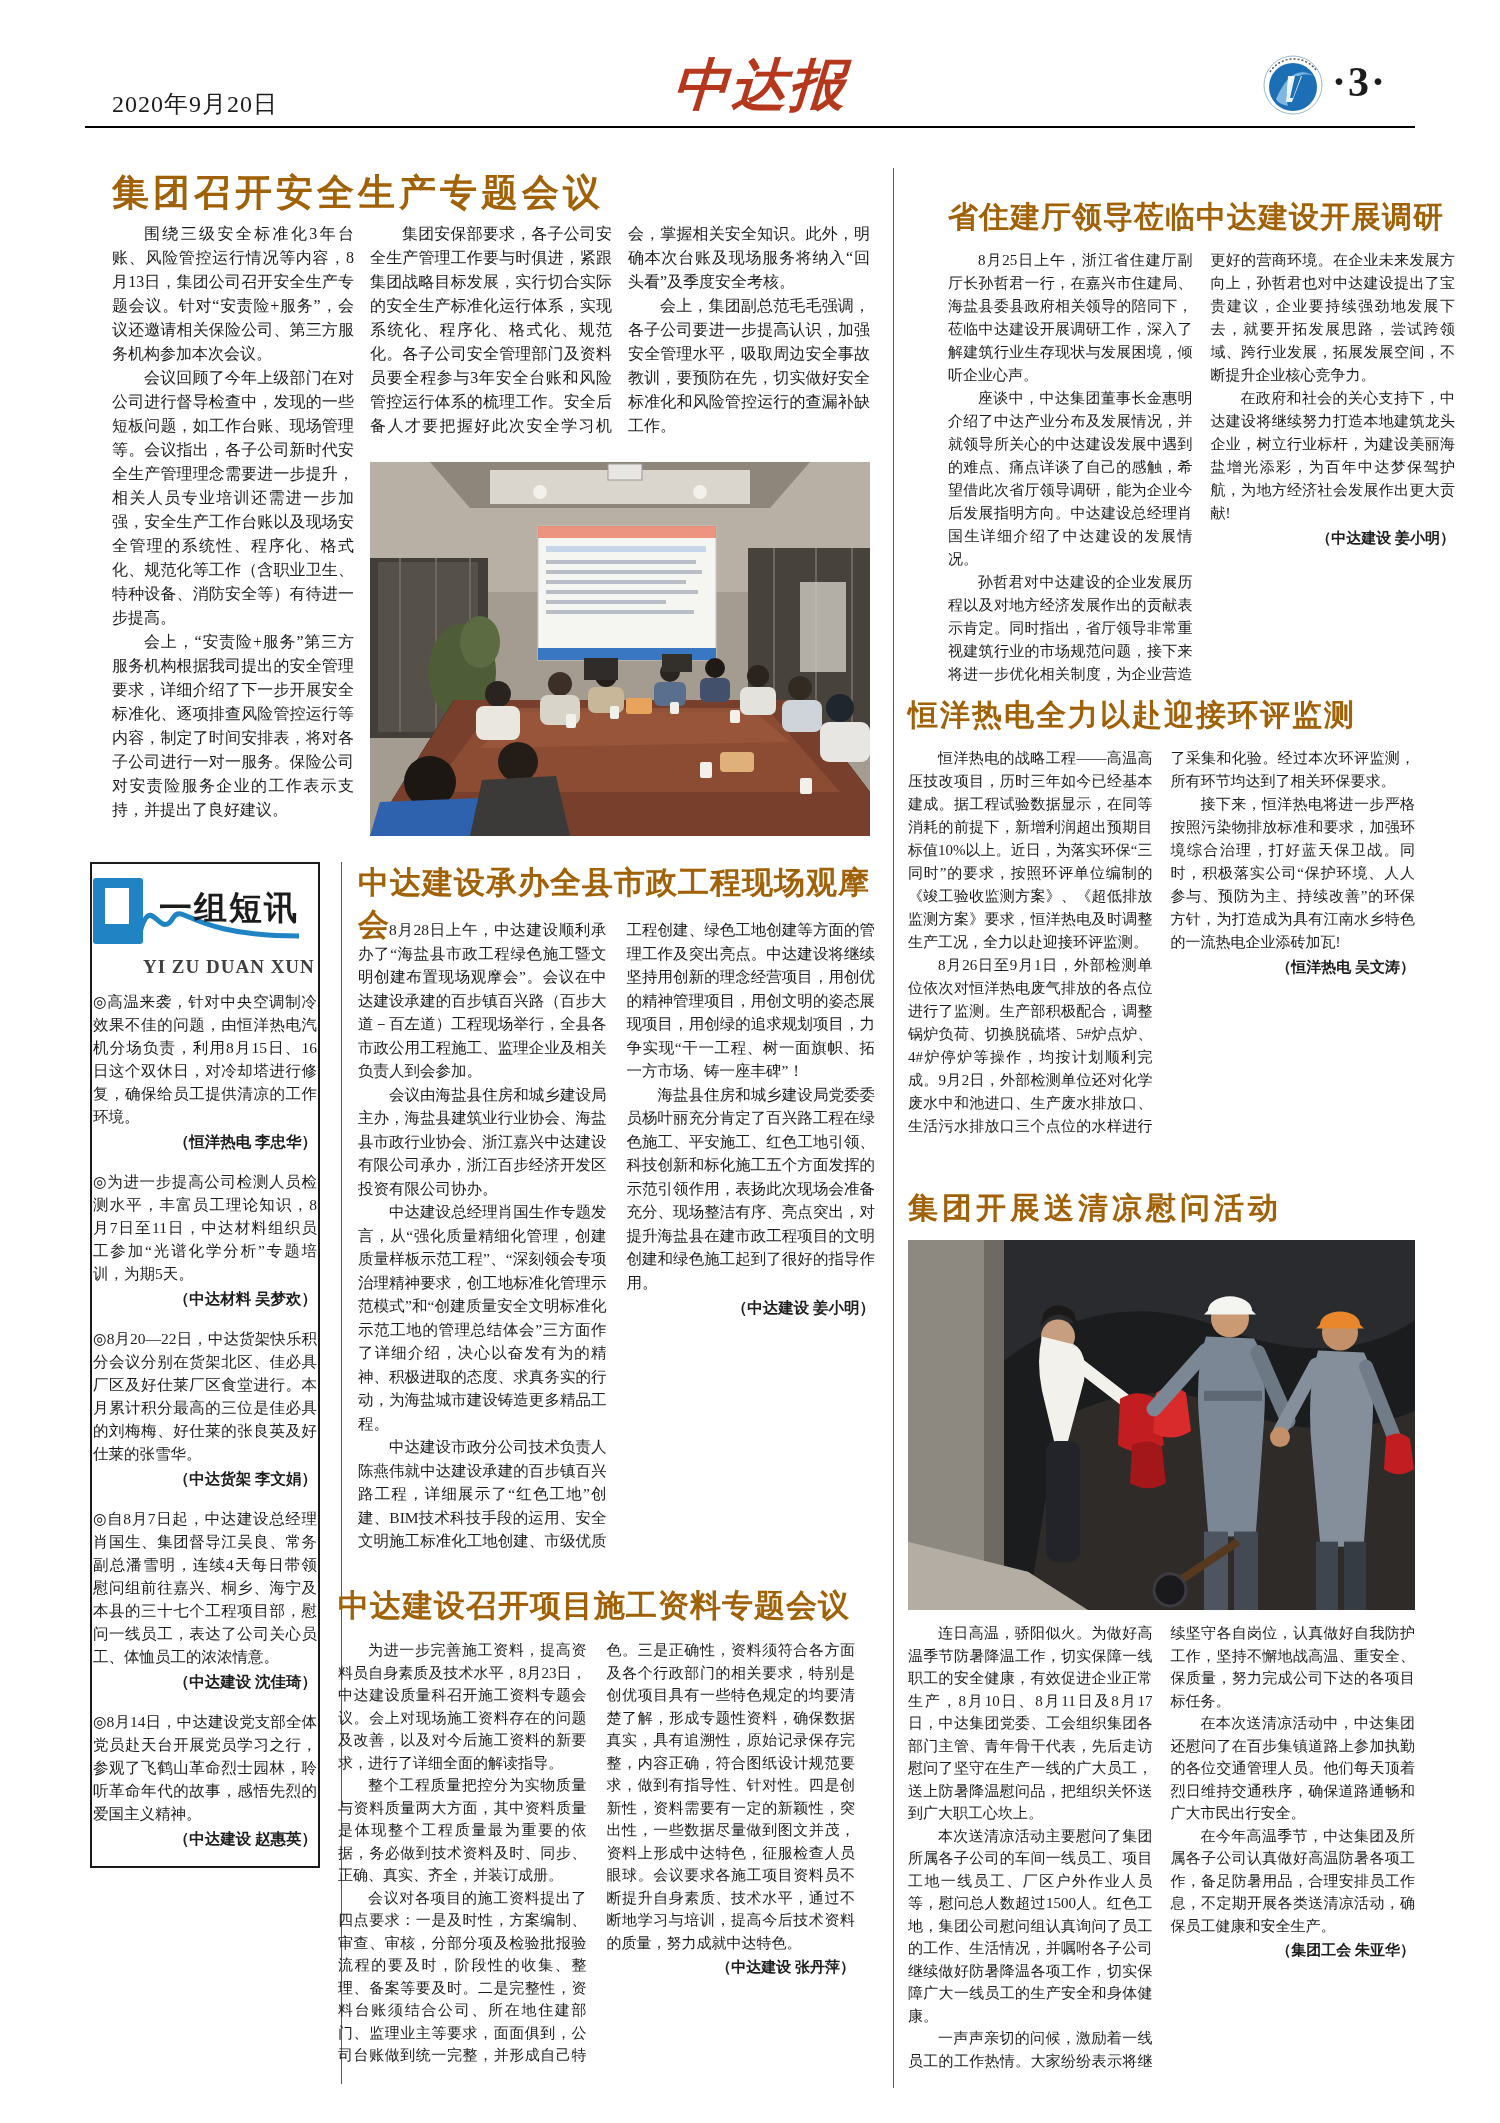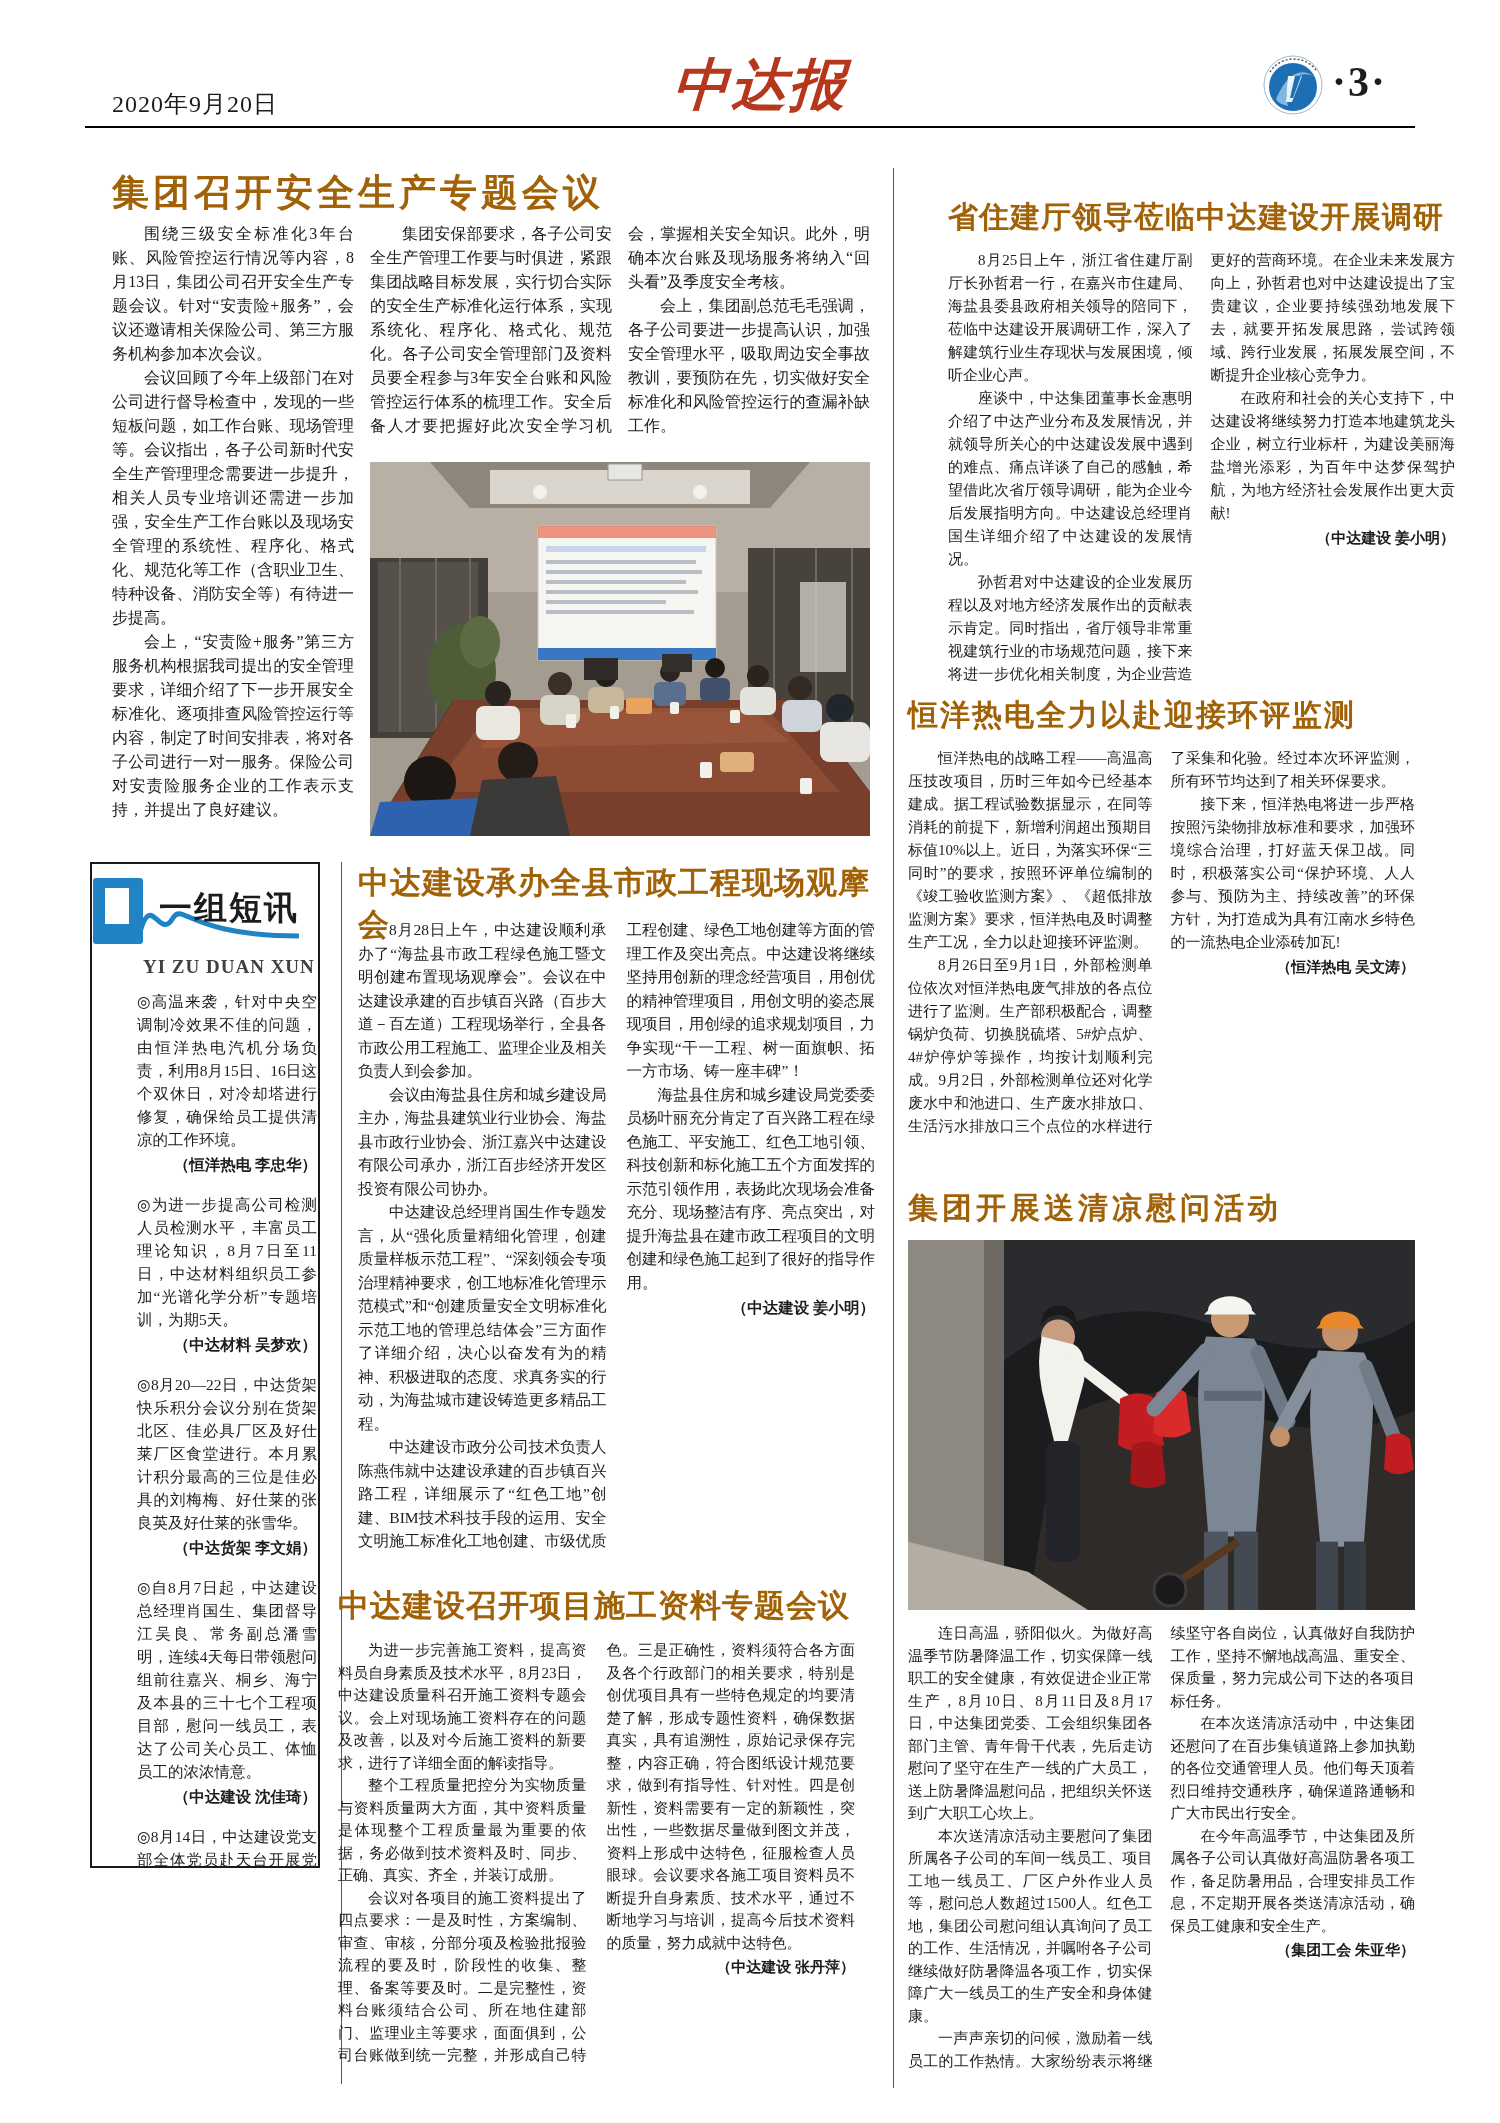--- a/index.html
+++ b/index.html
@@ -34,21 +34,21 @@
   
   .vrule{width:1px;background:#555;}
 
   
   #briefs{left:90px;top:862px;width:230px;height:1006px;border:2px solid #1a1a1a;box-sizing:border-box;
     padding:14px 1px;overflow:hidden;}
   .briefs-head{position:relative;height:112px;}
   .briefs-title{position:absolute;left:66px;top:8px;font-size:33px;font-weight:900;letter-spacing:2px;}
   .briefs-sub{position:absolute;left:50px;top:78px;font-size:19px;font-weight:900;color:#404040;
     font-family:"Liberation Serif",serif;letter-spacing:1px;}
-  .brief-item{font-size:15.5px;line-height:23px;margin-bottom:17px;margin-left:44px;}
+  .brief-item{font-size:15.5px;line-height:23px;margin-bottom:17px;}
   .brief-item p{text-indent:0;}
   .brief-item .byline{font-size:15.5px;}
 
   
   #articleB{left:358px;top:862px;width:517px;height:716px;}
   #articleB .art-title{font-size:31px;letter-spacing:1px;}
   #b-flow{position:absolute;left:0;top:56px;width:517px;height:652px;
     column-count:2;column-gap:20px;column-fill:auto;overflow:hidden;font-size:15.5px;line-height:23.5px;}
   #articleC{left:338px;top:1585px;width:517px;height:505px;}
   #articleC .art-title{font-size:31px;letter-spacing:1px;}

